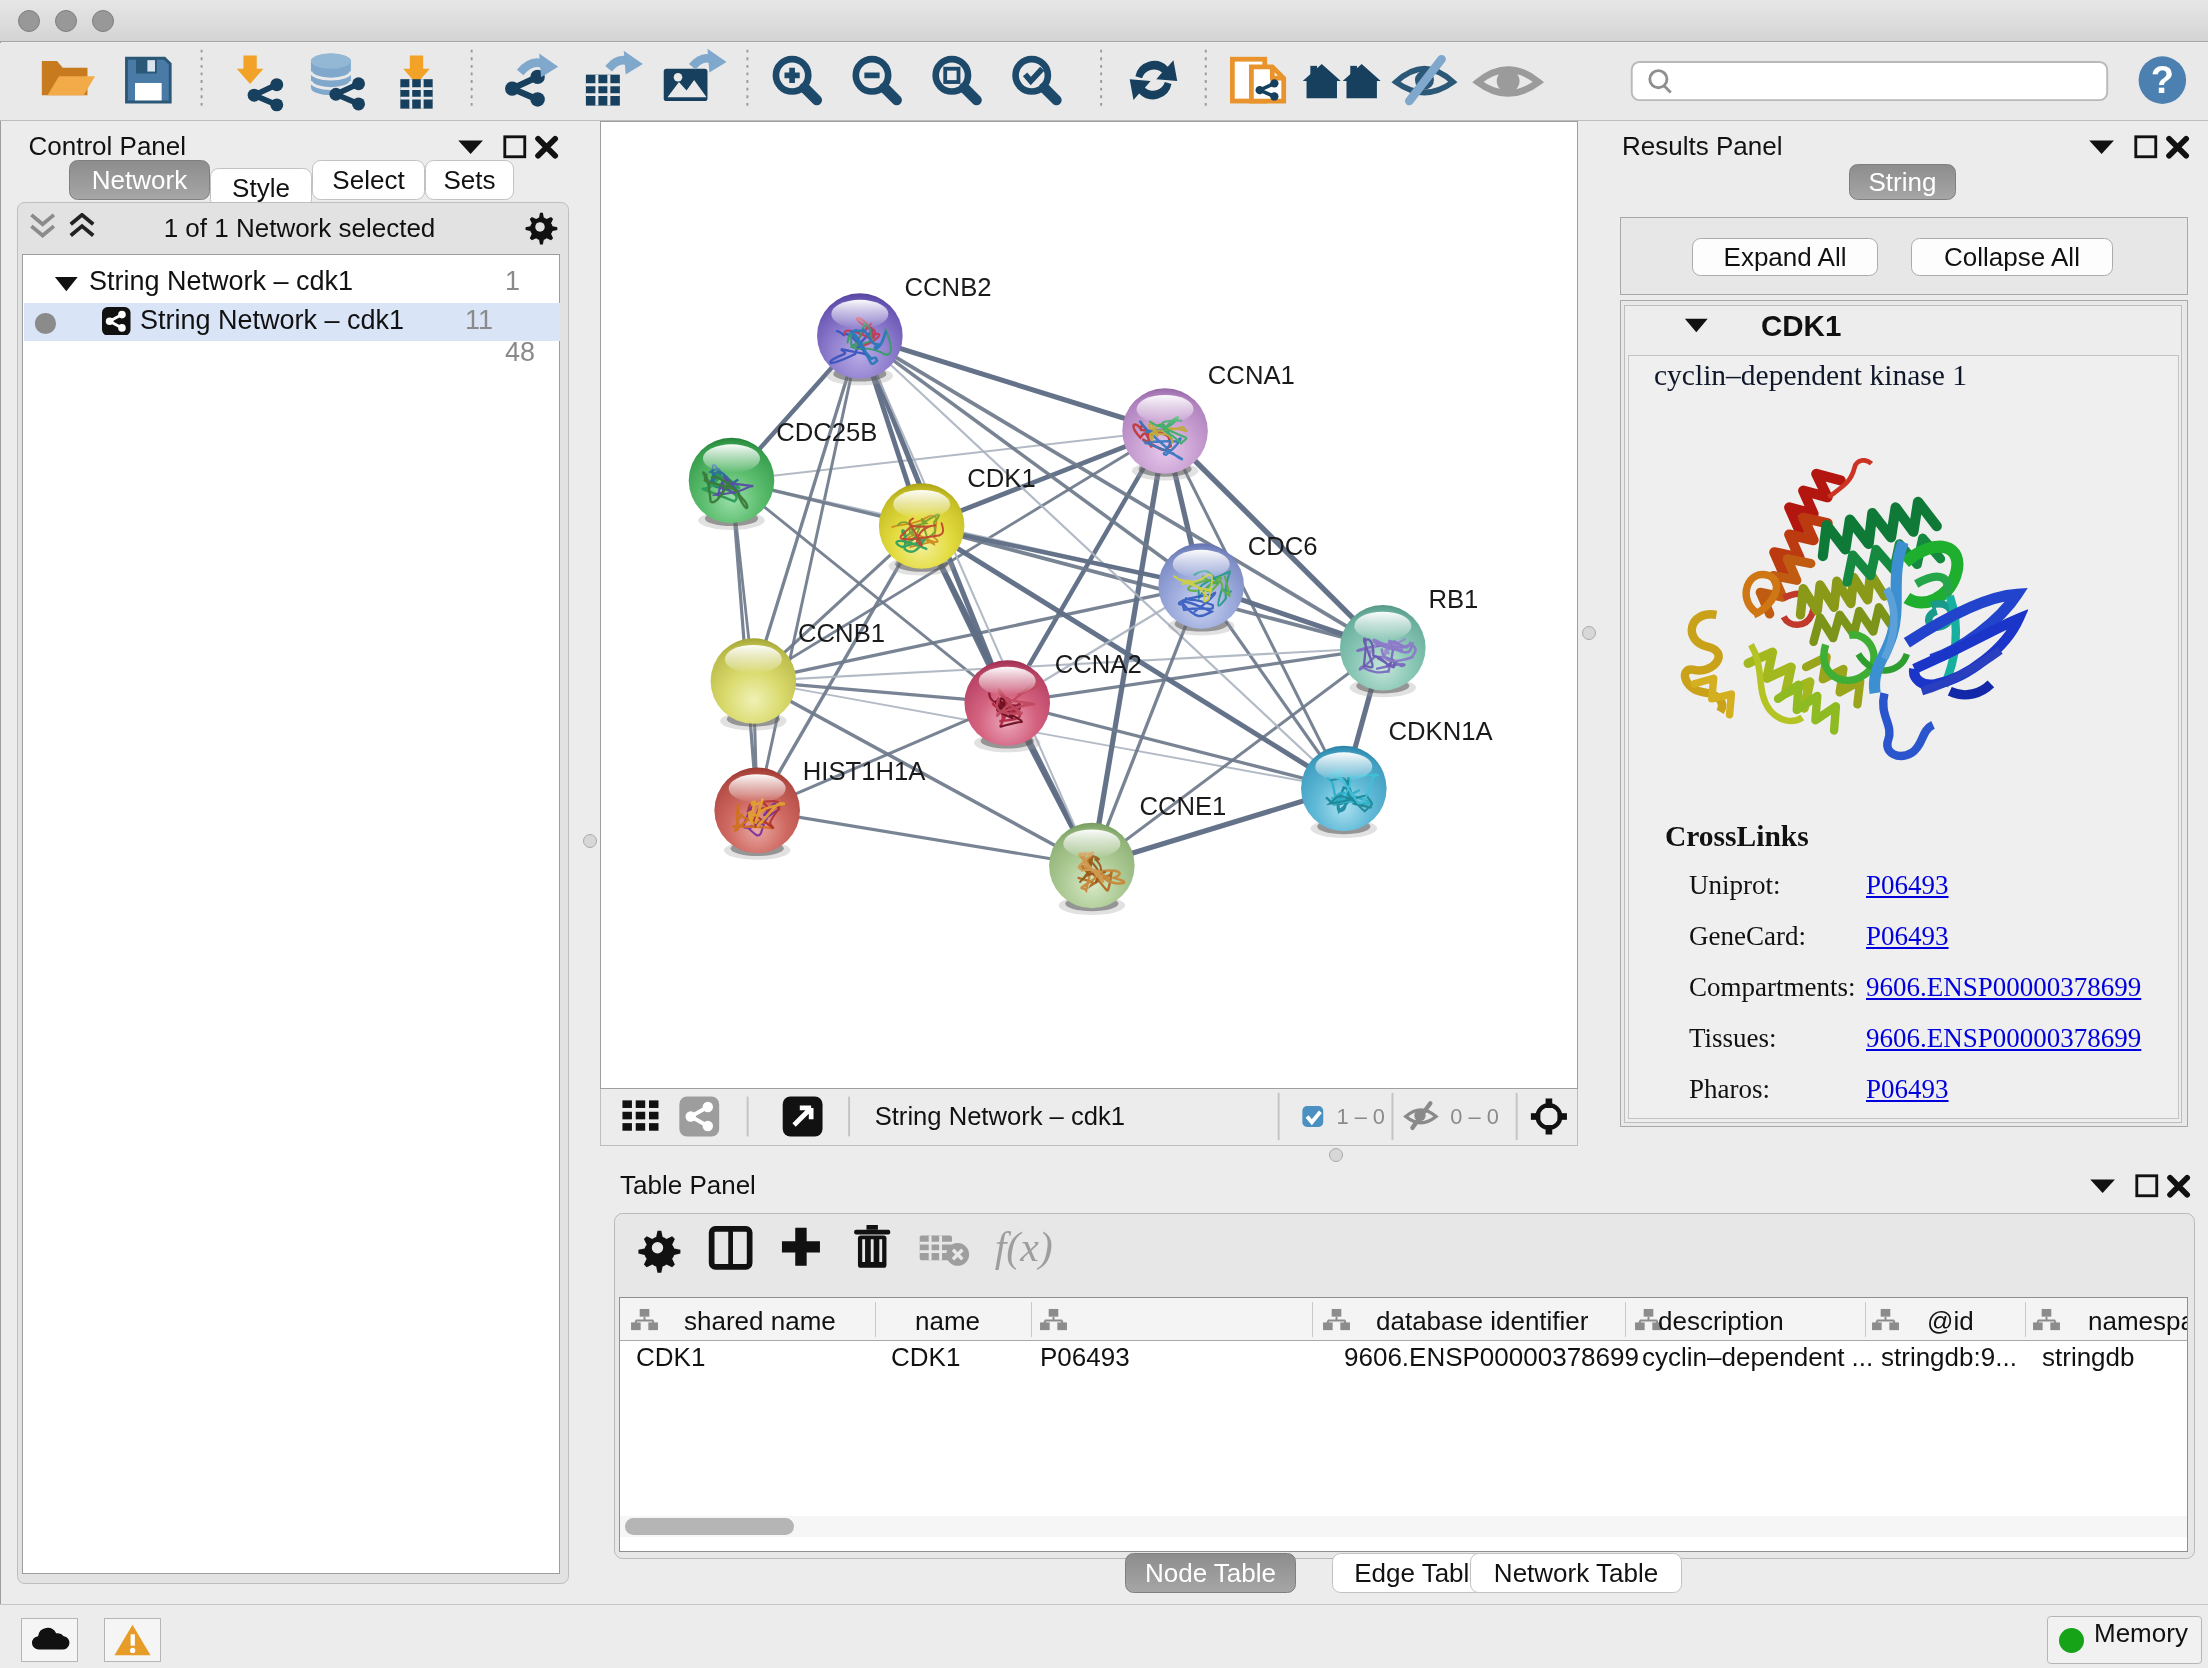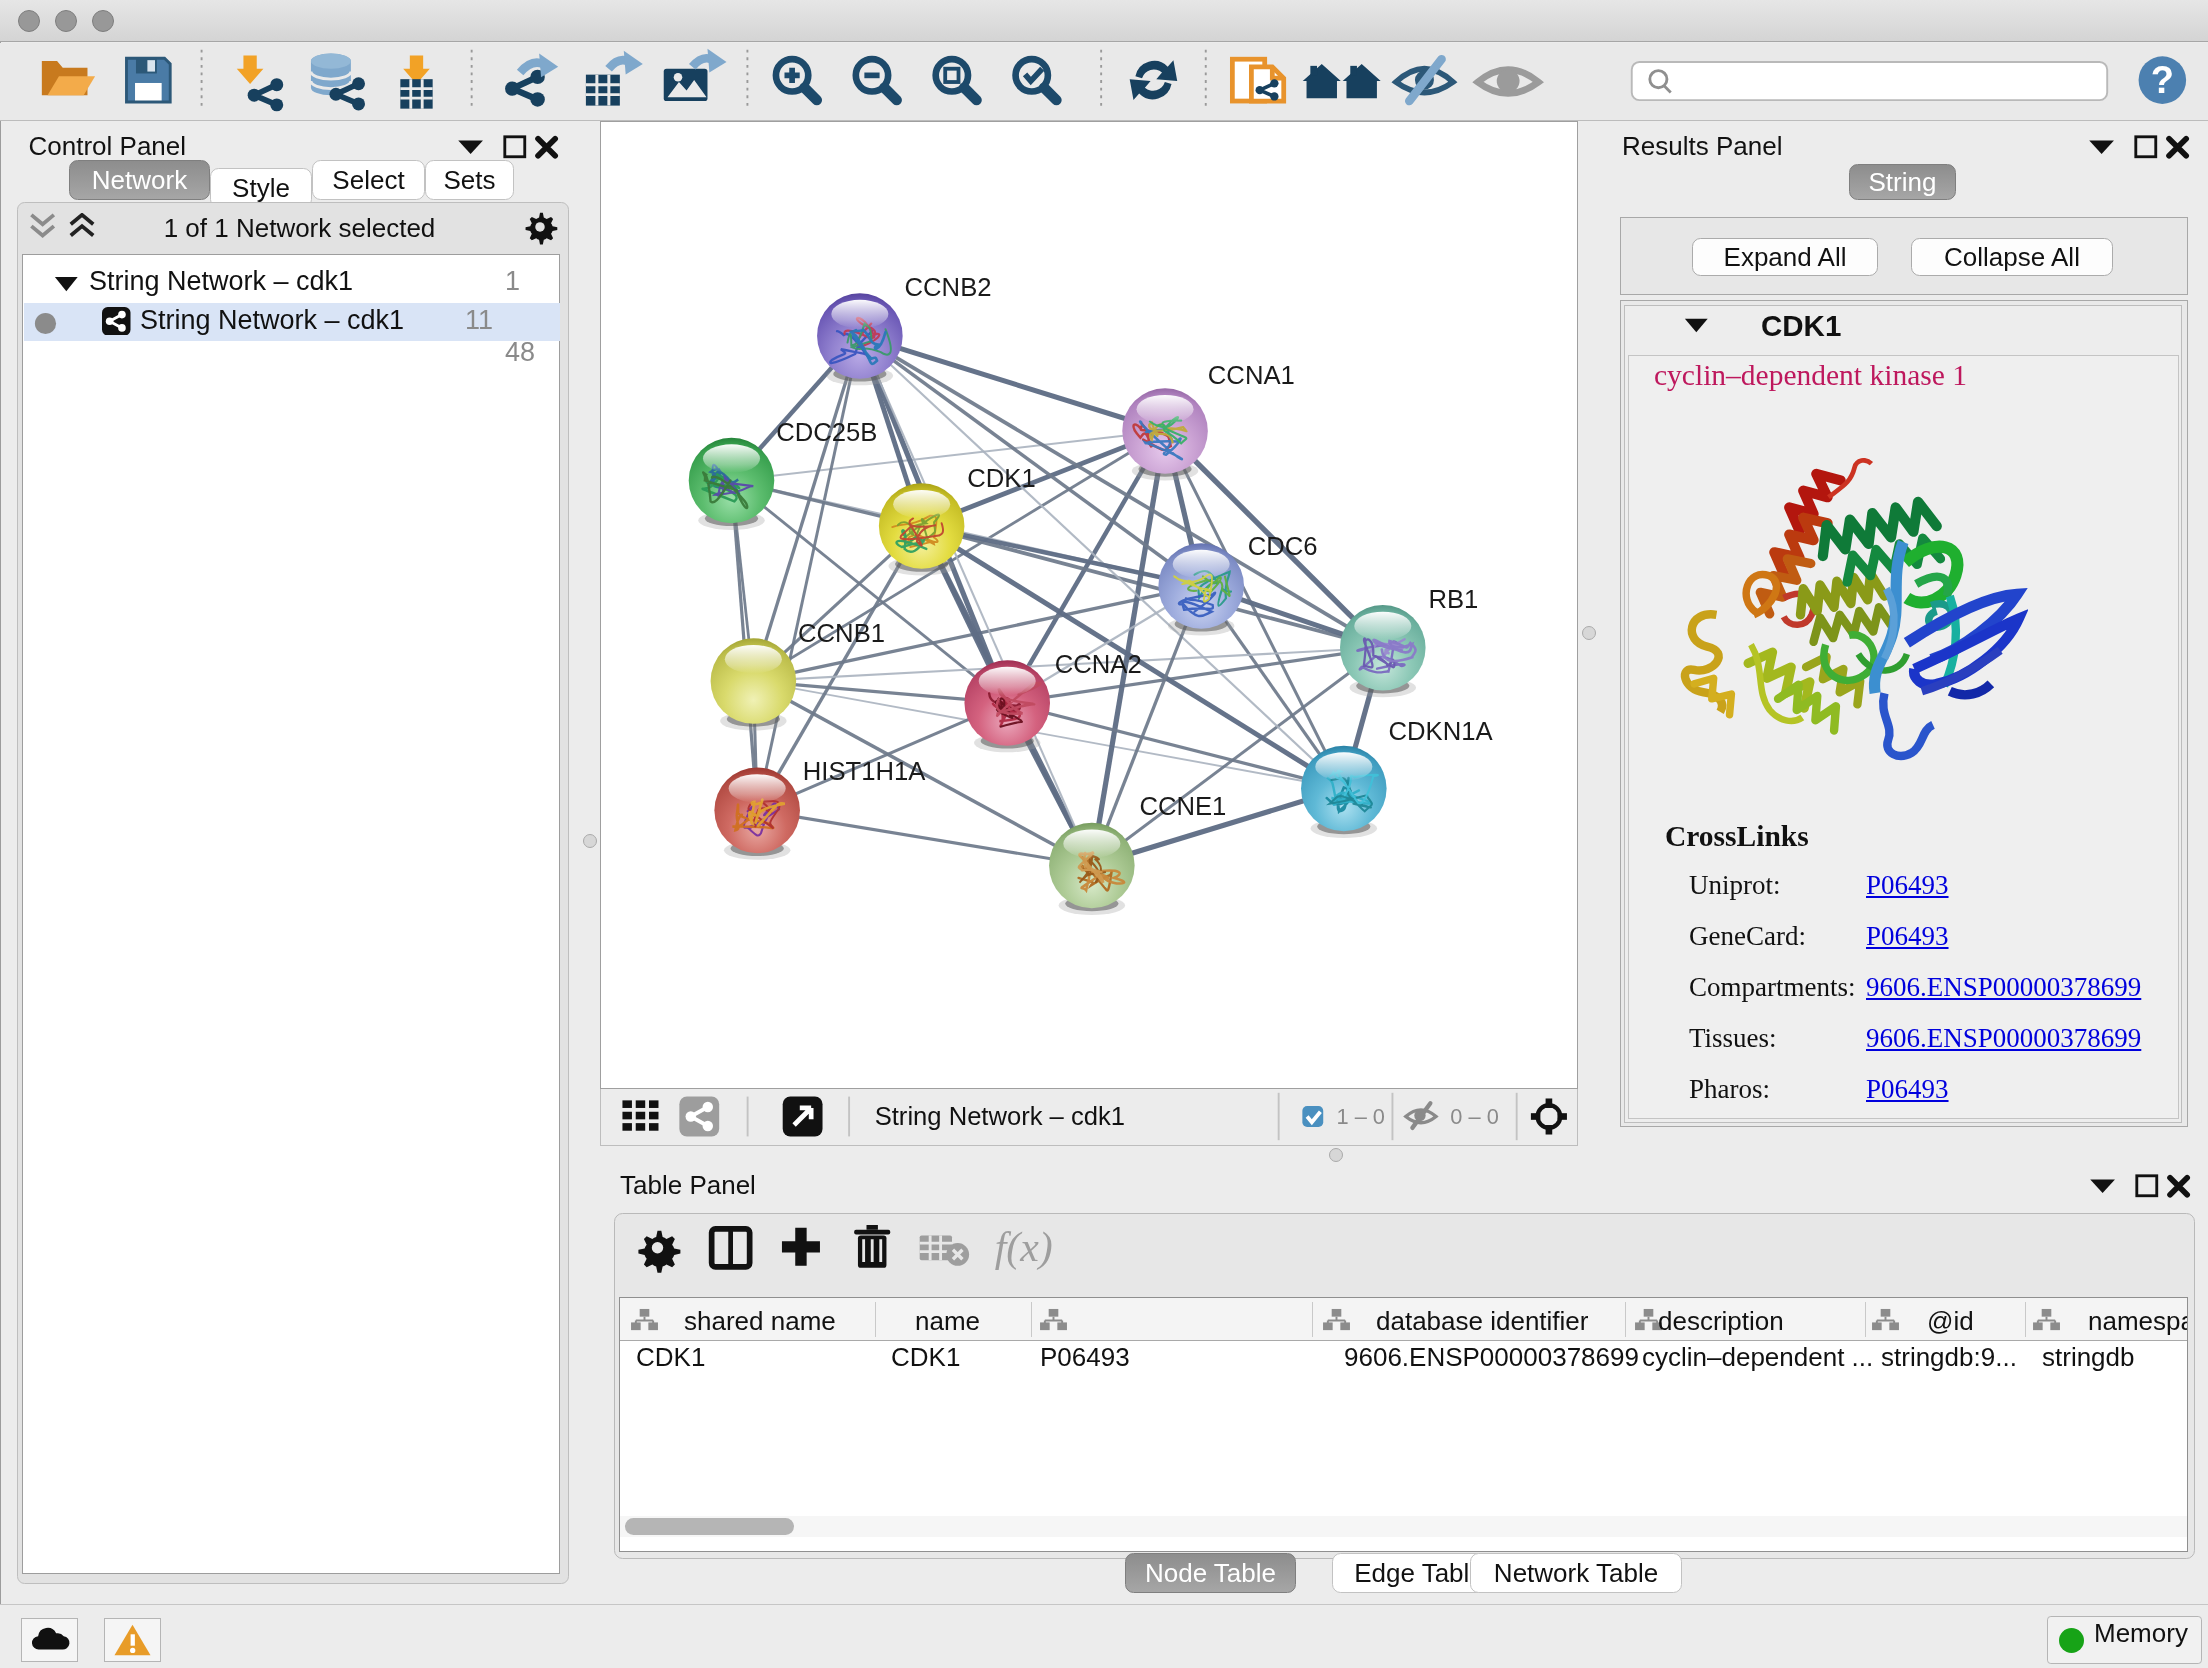--- a/index.html
+++ b/index.html
@@ -627,21 +627,21 @@
 
   <div class="abs" style="left:10.5px; top:179px; width:568px; height:827px; background:#e9e9e9; border:1px solid #a8a8a8;"></div>
   <div class="abs" style="left:15px; top:184px; width:558px; height:818px; background:#ededed; border:1px solid #bdbdbd;"></div>
 
   <svg class="abs" style="left:74px; top:192px;" width="28.5" height="25" viewBox="0 0 30 26">
       <path d="M2,6 L26,6 L14,20 Z" fill="#111"></path>
     </svg>
   <div class="abs" style="left:152px; top:188px; width:190px; font-size:29.5px; font-weight:bold; color:#111;">CDK1</div>
 
   <div class="abs" style="left:19px; top:234px; width:551px; height:764px; background:#efefef; border:1px solid #c4c4c4;"></div>
-  <div class="abs serif" style="left:45px; top:238px; font-size:29.5px; color:#be185d;">cyclin–dependent kinase 1</div>
+  <div class="abs serif" style="left:45px; top:238px; font-size:29.5px; color:#0f172a;">cyclin–dependent kinase 1</div>
 
   <svg class="abs" style="left:61px; top:337px;" width="358" height="308" viewBox="0 0 380 330">
       <path d="M137,78 L126,53 L152,60 L141,35 L167,42 L155,17 L181,24" stroke="#b3160e" stroke-width="11" fill="none" stroke-linejoin="round" stroke-linecap="round"></path>
 <path d="M121,126 L110,101 L137,107 L126,82 L152,88 L141,64 L167,70" stroke="#bb3a0f" stroke-width="11" fill="none" stroke-linejoin="round" stroke-linecap="round"></path>
 <path d="M105,167 L95,144 L119,149 L109,126 L134,131 L124,108 L149,113" stroke="#c05c12" stroke-width="10" fill="none" stroke-linejoin="round" stroke-linecap="round"></path>
 <path d="M168,42 C184,30 192,26 196,10 C198,2 208,0 214,6" stroke="#cc3322" stroke-width="5" fill="none"></path>
 <path d="M90,165 C70,150 82,118 104,126 C122,133 108,160 88,168" stroke="#cf7714" stroke-width="8" fill="none"></path>
 <path d="M120,150 C140,140 158,148 150,168 C144,182 126,182 120,170" stroke="#c0392b" stroke-width="7" fill="none"></path>
 <path d="M48,168 C18,163 12,196 38,202 C64,208 44,232 24,227 C8,223 12,248 34,251 C50,253 58,262 52,272" stroke="#c9a21a" stroke-width="9" fill="none"></path>
 <path d="M24,242 L45,236 L43,258 L64,253 L62,275" stroke="#d4af1f" stroke-width="8" fill="none" stroke-linejoin="round" stroke-linecap="round"></path>

